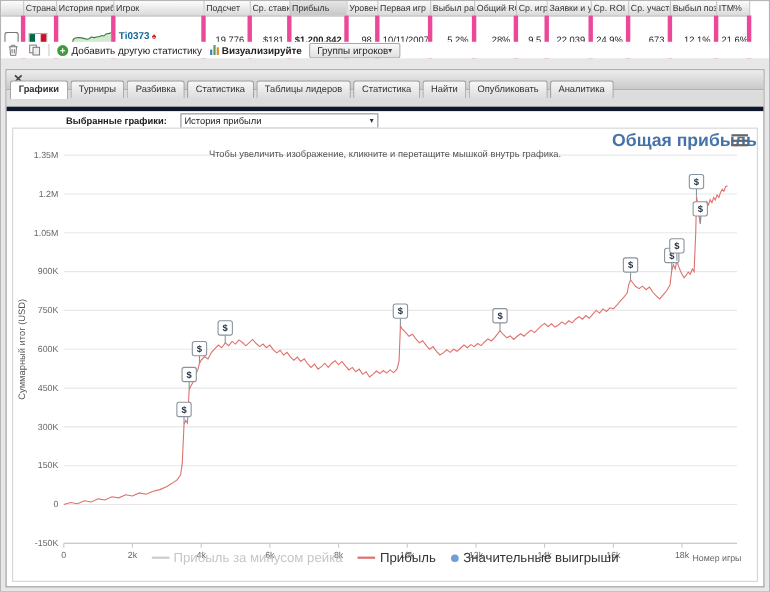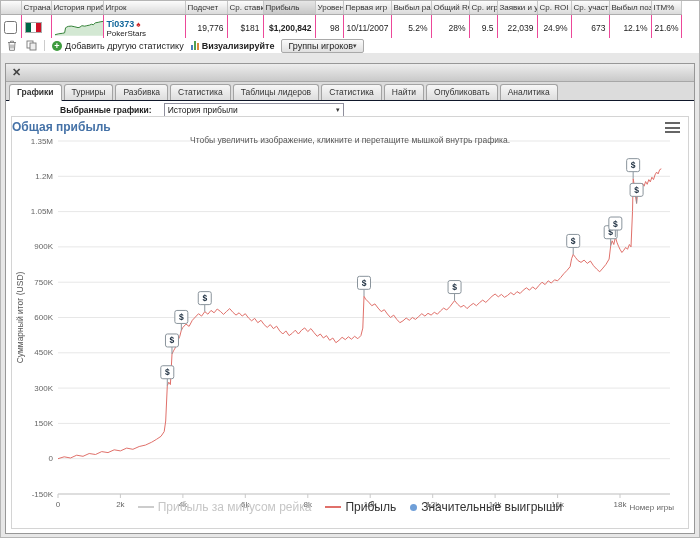--- a/index.html
+++ b/index.html
@@ -7,22 +7,22 @@
   .app { position: relative; width: 700px; height: 538px; background: #fff;
          border: 1px solid #b5b5b5; overflow: hidden; font-size: 9px; color: #222; }
 
   
   table.results { width: 636px; border-collapse: collapse; table-layout: fixed; }
   table.results th { height: 13px; font-size: 8px; font-weight: normal; text-align: left;
     padding: 0 2px; white-space: nowrap; overflow: hidden; color: #333;
     background: linear-gradient(#fcfcfc, #dadada); border-right: 1px solid #c6c6c6;
     border-bottom: 1px solid #adadad; }
   table.results th.sorted { background: linear-gradient(#e6e6e6, #c7c7c7); }
-  table.results td { height: 23px; font-size: 8.5px; padding: 4px 3px; white-space: nowrap;
-    overflow: hidden; border-right: 1px solid #ec4899; border-bottom: 1px solid #c9c9c9;
+  table.results td { height: 23px; font-size: 8.5px; padding: 12px 3px; white-space: nowrap;
+    overflow: hidden; border-right: 4px solid #ec4899; border-bottom: 1px solid #c9c9c9;
     vertical-align: middle; }
   td.num { text-align: right; }
   td.bold { font-weight: bold; }
   .flag { display: inline-flex; width: 17px; height: 11px; border: 1px solid #aaa; }
   .flag span { flex: 1; }
   .flag .g { background: #006847; } .flag .w { background: #fff; } .flag .r { background: #ce1126; }
   svg.spark { display: block; width: 48px; height: 16px; }
   .player-name { color: #14689c; font-weight: bold; font-size: 9px; cursor: pointer; }
   .ps-icon { color: #cc2222; font-size: 8px; margin-left: 2px; }
   .network { font-size: 8px; color: #222; }
@@ -49,40 +49,40 @@
 
   
   .backdrop { position: absolute; top: 52px; left: 0; right: 0; bottom: 0; background: #e7e7e7; }
   .panel { position: absolute; top: 62px; left: 4px; right: 4px; bottom: 3px;
     background: #fff; border: 1px solid #979797; }
   .panel-header { height: 18px; display: flex; align-items: center; justify-content: space-between;
     padding: 0 6px; font-size: 10px; font-weight: bold; color: #1d1d1d;
     background: linear-gradient(#ededed, #c9c9c9); border-bottom: 1px solid #a7a7a7; }
   .close-x { font-size: 11px; color: #444; cursor: pointer; line-height: 11px; }
 
-  .tabs { height: 19px; background: #dcdcdc; border-bottom: 1px solid #0f172a;
-    display: flex; align-items: flex-end; padding: 2px 3px 0; }
+  .tabs { height: 19px; background: #dcdcdc; border-bottom: 4px solid #0f172a;
+    display: flex; align-items: flex-end; padding: 2px 3px 8px; }
   .tab { font-size: 8.5px; color: #333; padding: 2px 7px 3px; margin-right: 2px;
     border: 1px solid #a3a3a3; border-bottom: none; border-radius: 3px 3px 0 0;
     background: linear-gradient(#f7f7f7, #dddddd); cursor: pointer; white-space: nowrap; }
   .tab.active { background: #fff; font-weight: bold; position: relative; margin-bottom: -1px;
     padding-bottom: 4px; }
 
   .select-row { position: absolute; top: 39px; left: 6px; display: flex; align-items: center;
     gap: 12px; font-size: 8.5px; font-weight: bold; margin-left: 48px; }
   .fake-select { width: 180px; height: 14px; border: 1px solid #8f8f9d; background: #fff;
     display: flex; align-items: center; justify-content: space-between; padding: 0 3px;
     font-size: 8.5px; font-weight: normal; cursor: pointer; }
   .fake-select .caret { color: #333; }
 
   
   .chart-box { position: absolute; top: 52px; left: 5px; right: 5px; bottom: 4px;
     border: 1px solid #d4d4d4; background: #fff; }
-  .chart-title { position: absolute; top: 3px; left: 0; right: 12px; text-align: left;
-    font-size: 12px; font-weight: bold; }
+  .chart-title { position: absolute; top: 3px; left: 0; right: 0; text-align: right;
+    font-size: 16px; font-weight: bold; }
   .chart-subtitle { position: absolute; top: 18px; left: 0; right: 0; text-align: center;
     font-size: 8.5px; color: #555; }
   .burger { position: absolute; top: 5px; right: 8px; width: 15px; height: 11px;
     display: flex; flex-direction: column; justify-content: space-between; cursor: pointer; }
   .burger span { display: block; height: 2px; background: #666; }
   svg.chart { position: absolute; top: 0; left: 0; }
   svg.chart text { font-family: "Liberation Sans", sans-serif; }
   svg.chart text.tick { font-size: 8px; fill: #666; }
   svg.chart text.axis-title { font-size: 8.5px; fill: #555; }
   svg.chart text.flag { font-size: 8.5px; font-weight: bold; fill: #234; }

